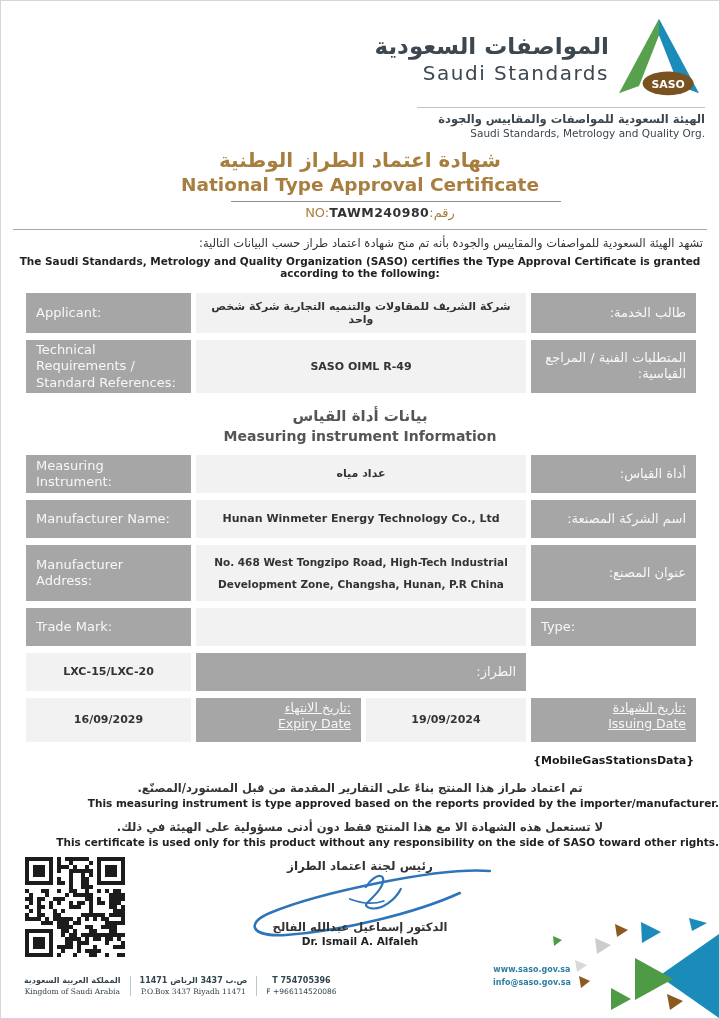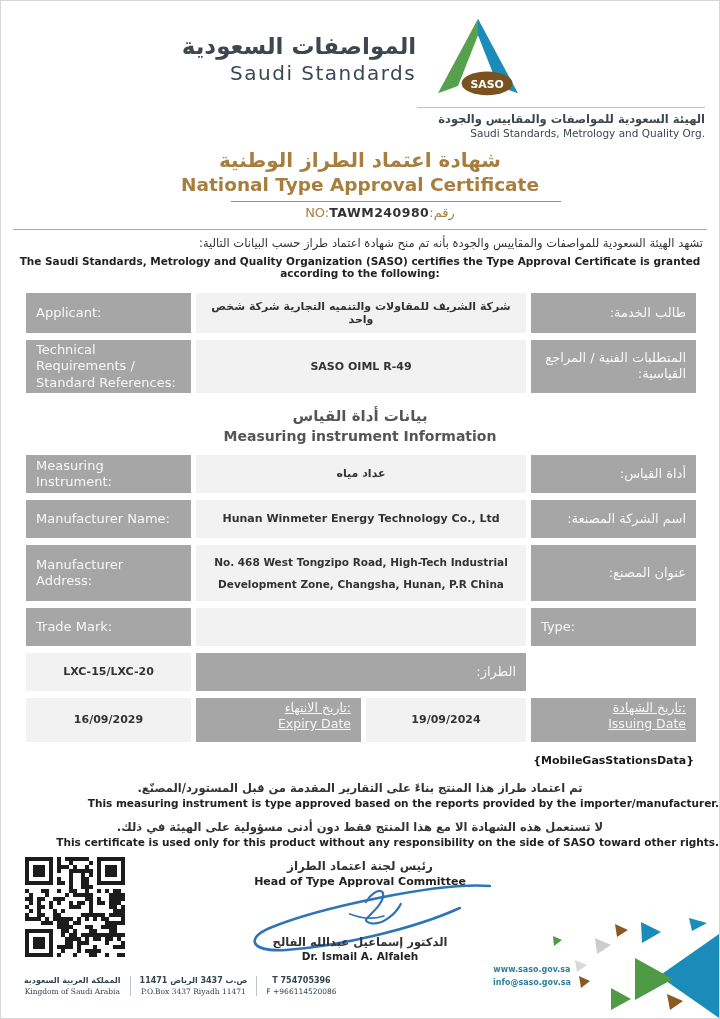--- a/index.html
+++ b/index.html
@@ -1,20 +1,20 @@
 <!DOCTYPE html>
 <html><head>
 <meta charset="utf-8">
 <style>
   html,body{margin:0;padding:0;background:#e9e9e9;}
   .page{position:relative;width:720px;height:1019px;margin:0 auto;background:#fff;
         border:1px solid #d6d6d6;box-sizing:border-box;overflow:hidden;
         font-family:"DejaVu Sans","Liberation Sans",sans-serif;color:#333;}
   
-  .header-row{display:flex;justify-content:center;align-items:center;gap:16px;padding:16px 14px 0 0;}
+  .header-row{display:flex;justify-content:flex-end;align-items:center;gap:4px;padding:16px 14px 0 0;}
   .brand{text-align:right;}
   .brand-ar{font-size:23px;font-weight:bold;color:#3d4750;line-height:1.2;}
   .brand-en{font-size:20px;color:#3d4750;letter-spacing:1.5px;line-height:1.2;}
   .header-rule{border:0;border-top:1px solid #c3c3c3;width:288px;margin:6px 14px 4px auto;}
   .org-ar{text-align:right;margin-right:14px;font-size:11.5px;font-weight:bold;color:#3c464e;}
   .org-en{text-align:right;margin-right:14px;font-size:10.5px;color:#3c464e;margin-top:1px;}
   
   .title-ar{text-align:center;font-size:20px;font-weight:bold;color:#a87e3e;margin-top:9px;direction:rtl;}
   .title-en{text-align:center;font-size:18.5px;font-weight:bold;color:#a87e3e;margin-top:2px;}
   .title-rule{border:0;border-top:1.5px solid #8f8f8f;width:330px;margin:6px 160px 0 230px;}
@@ -164,21 +164,20 @@
       <div class="note-en">This measuring instrument is type approved based on the reports provided by the importer/manufacturer.</div>
     </div>
     <div class="note">
       <div class="note-ar">لا تستعمل هذه الشهادة الا مع هذا المنتج فقط دون أدنى مسؤولية على الهيئة في ذلك.</div>
       <div class="note-en">This certificate is used only for this product without any responsibility on the side of SASO toward other rights.</div>
     </div>
   </div>
 
   <div class="sig-block">
     <div class="role-ar">رئيس لجنة اعتماد الطراز</div>
-    <div class="role-en">Head of Type Approval Committee</div>
     <div class="sig-area">
       <svg class="sig-svg" width="260" height="86" viewBox="0 0 260 86">
         <path d="M252 12 C 200 8, 80 34, 32 54 C 8 64, 12 78, 48 76 C 104 72, 178 54, 222 34" fill="none" stroke="#2e74b8" stroke-width="2.6" stroke-linecap="round"></path>
         <path d="M128 28 C 138 12, 152 14, 142 30 C 134 42, 122 46, 132 49 C 144 52, 158 40, 163 30" fill="none" stroke="#2e74b8" stroke-width="2.2" stroke-linecap="round"></path>
         <path d="M112 40 C 122 44, 134 46, 146 42" fill="none" stroke="#2e74b8" stroke-width="1.8" stroke-linecap="round"></path>
       </svg>
       <div class="sig-names">
         <div class="name-ar">الدكتور إسماعيل عبدالله الفالح</div>
         <div class="name-en">Dr. Ismail A. Alfaleh</div>
       </div>

